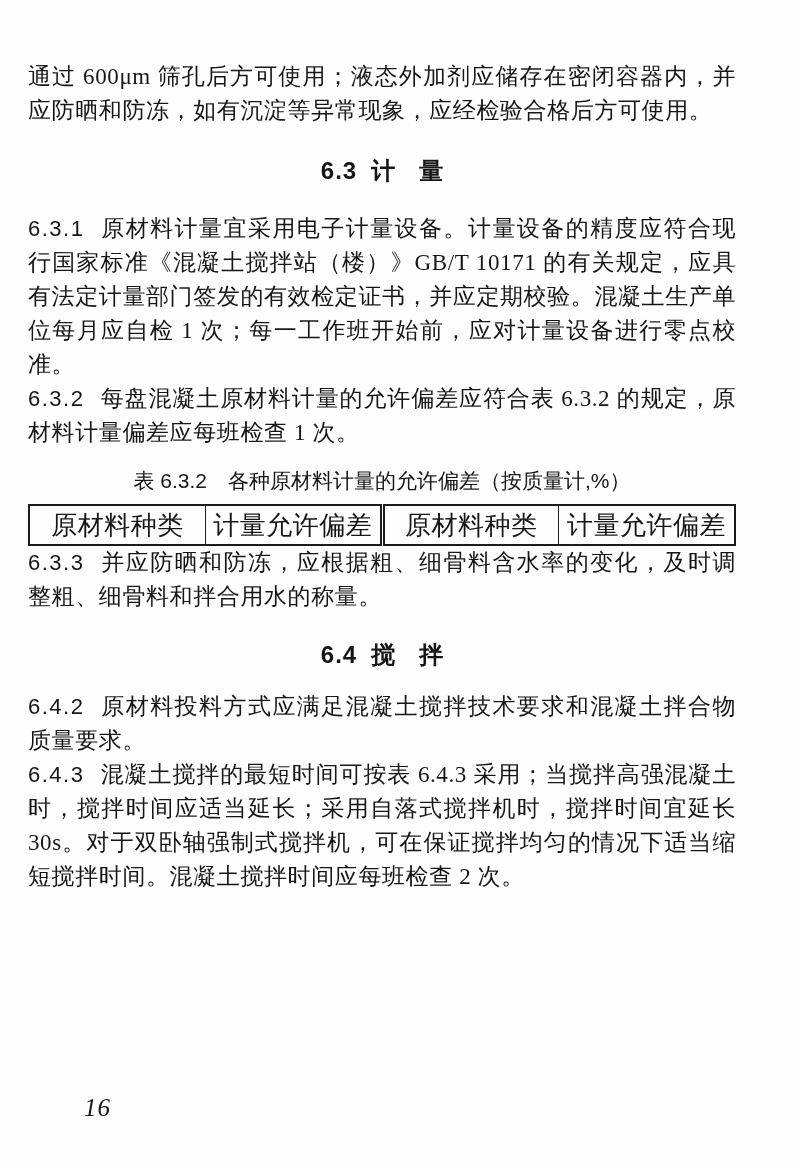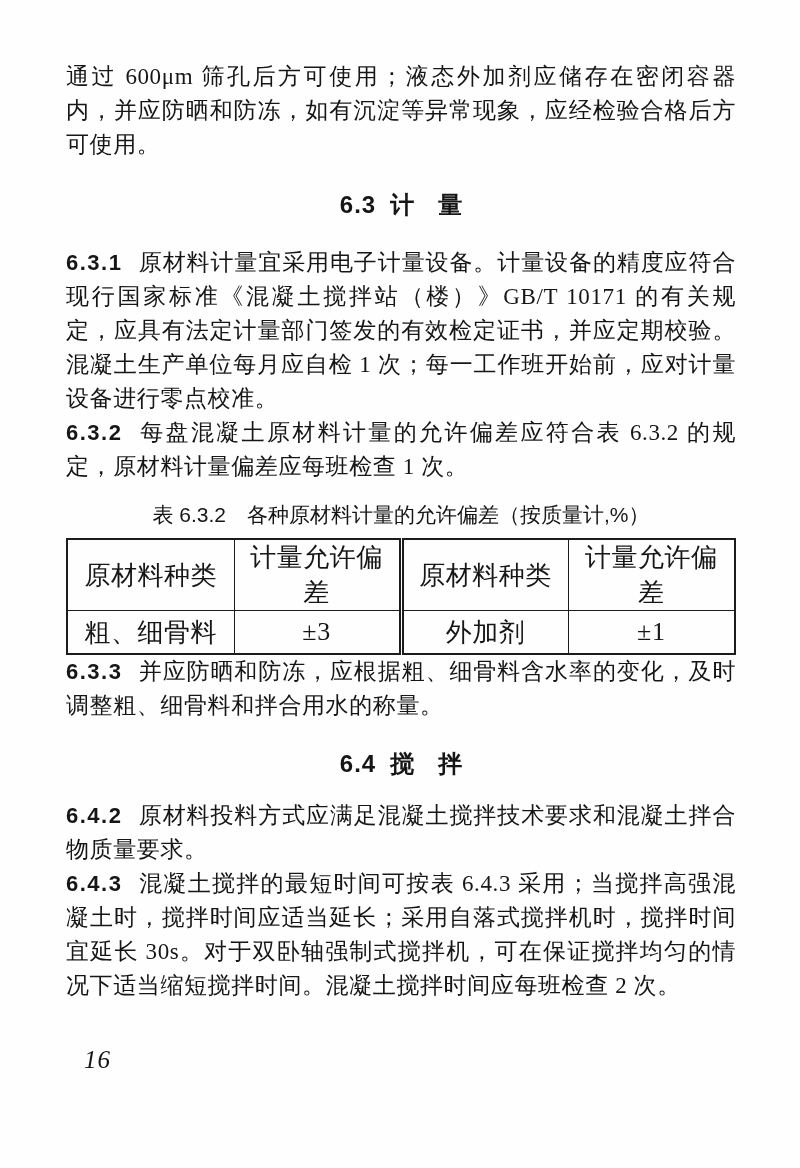--- a/index.html
+++ b/index.html
@@ -5,31 +5,31 @@
   html, body { margin: 0; padding: 0; background: #ffffff; }
   .page {
     position: relative;
     width: 800px;
     height: 1168px;
     background: #fefefe;
     color: #161616;
     font-family: "Liberation Serif", "DejaVu Serif", serif;
     overflow: hidden;
   }
-  .content { padding: 60px 64px 0 66px; }
+  .content { padding: 60px 64px 0 28px; }
   p.body {
     margin: 0;
     font-size: 23px;
     line-height: 34px;
     letter-spacing: 0.6px;
     text-align: justify;
     text-justify: inter-ideograph;
   }
   .clause-num {
-    font-weight: bold;
+    font-weight: normal;
     font-family: "Liberation Sans", "DejaVu Sans", sans-serif;
     font-size: 22px;
     letter-spacing: 1.5px;
     margin-right: 16px;
   }
   .sec-heading {
     margin: 26px 0 24px;
     text-align: center;
     font-family: "Liberation Sans", "DejaVu Sans", sans-serif;
     font-weight: bold;
@@ -60,21 +60,21 @@
     letter-spacing: 0.5px;
   }
   table.spec th { height: 38px; }
   table.spec td { height: 42px; }
   table.spec .dbl { border-left: 5px double #1c1c1c; }
   .after-table { margin-top: 18px; }
   .h64 { margin: 24px 0 18px; }
   .page-number {
     position: absolute;
     left: 84px;
-    top: 1046px;
+    top: 1094px;
     font-style: italic;
     font-size: 25px;
     letter-spacing: 1px;
   }
 </style>
 </head>
 <body>
 
 <div class="page">
   <div class="content">
@@ -92,26 +92,20 @@
     <table class="spec">
       <thead>
         <tr>
           <th>原材料种类</th>
           <th>计量允许偏差</th>
           <th class="dbl">原材料种类</th>
           <th>计量允许偏差</th>
         </tr>
       </thead>
       <tbody>
-        <tr>
-          <td>粗、细骨料</td>
-          <td>±3</td>
-          <td class="dbl">外加剂</td>
-          <td>±1</td>
-        </tr>
       </tbody>
     </table>
 
     <p class="body after-table"><span class="clause-num">6.3.3</span><span>并应防晒和防冻，应根据粗、细骨料含水率的变化，及时调整粗、细骨料和拌合用水的称量。</span></p>
 
     <div class="sec-heading h64"><span class="sec-num">6.4</span><span>搅　拌</span></div>
 
 
     <p class="body"><span class="clause-num">6.4.2</span><span>原材料投料方式应满足混凝土搅拌技术要求和混凝土拌合物质量要求。</span></p>
 

